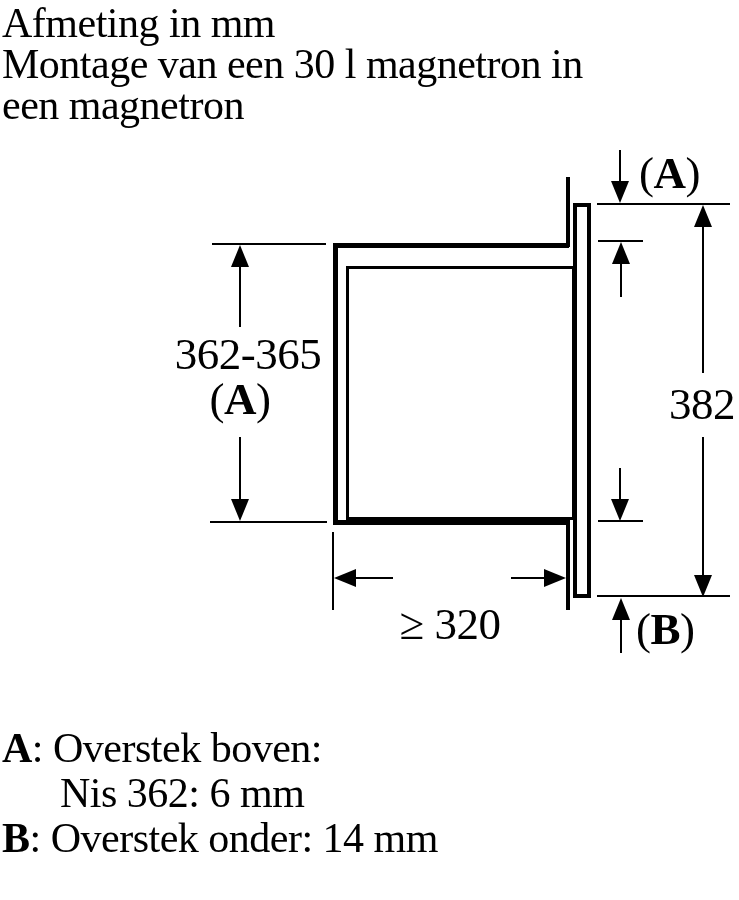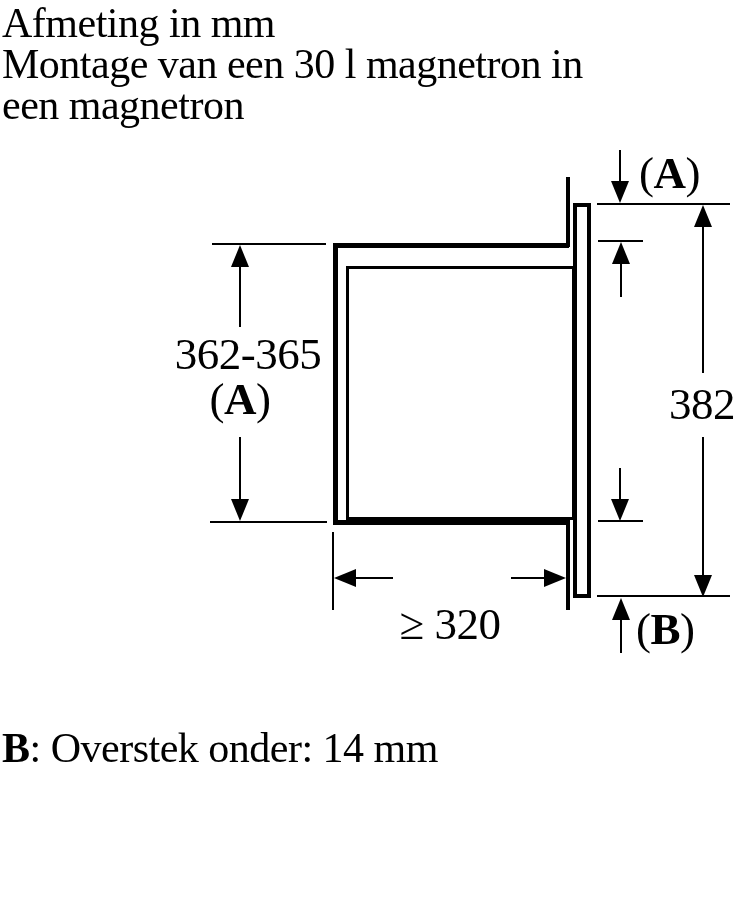--- a/index.html
+++ b/index.html
@@ -85,16 +85,18 @@
     <div class="ln" style="left:619px;top:468px;width:2px;height:32px;"></div>
     <div class="ah ah-down" style="left:611px;top:499px;"></div>
     <div class="ln" style="left:598px;top:520px;width:45px;height:2px;"></div>
     <div class="ln" style="left:597px;top:595px;width:133px;height:2px;"></div>
     <div class="ah ah-up" style="left:612px;top:598px;"></div>
     <div class="ln" style="left:620px;top:620px;width:2px;height:33px;"></div>
     <div class="dim-label" style="left:636px;top:606px;"><span>(</span><span class="bold">B</span><span>)</span></div>
   </div>
 
   <div class="legend">
+    <div><span class="bold">A</span><span>: Overstek boven:</span></div>
+    <div class="indent">Nis 362: 6 mm</div>
     <div><span class="bold">B</span><span>: Overstek onder: 14 mm</span></div>
   </div>
 
 </div>
 
 </body></html>

